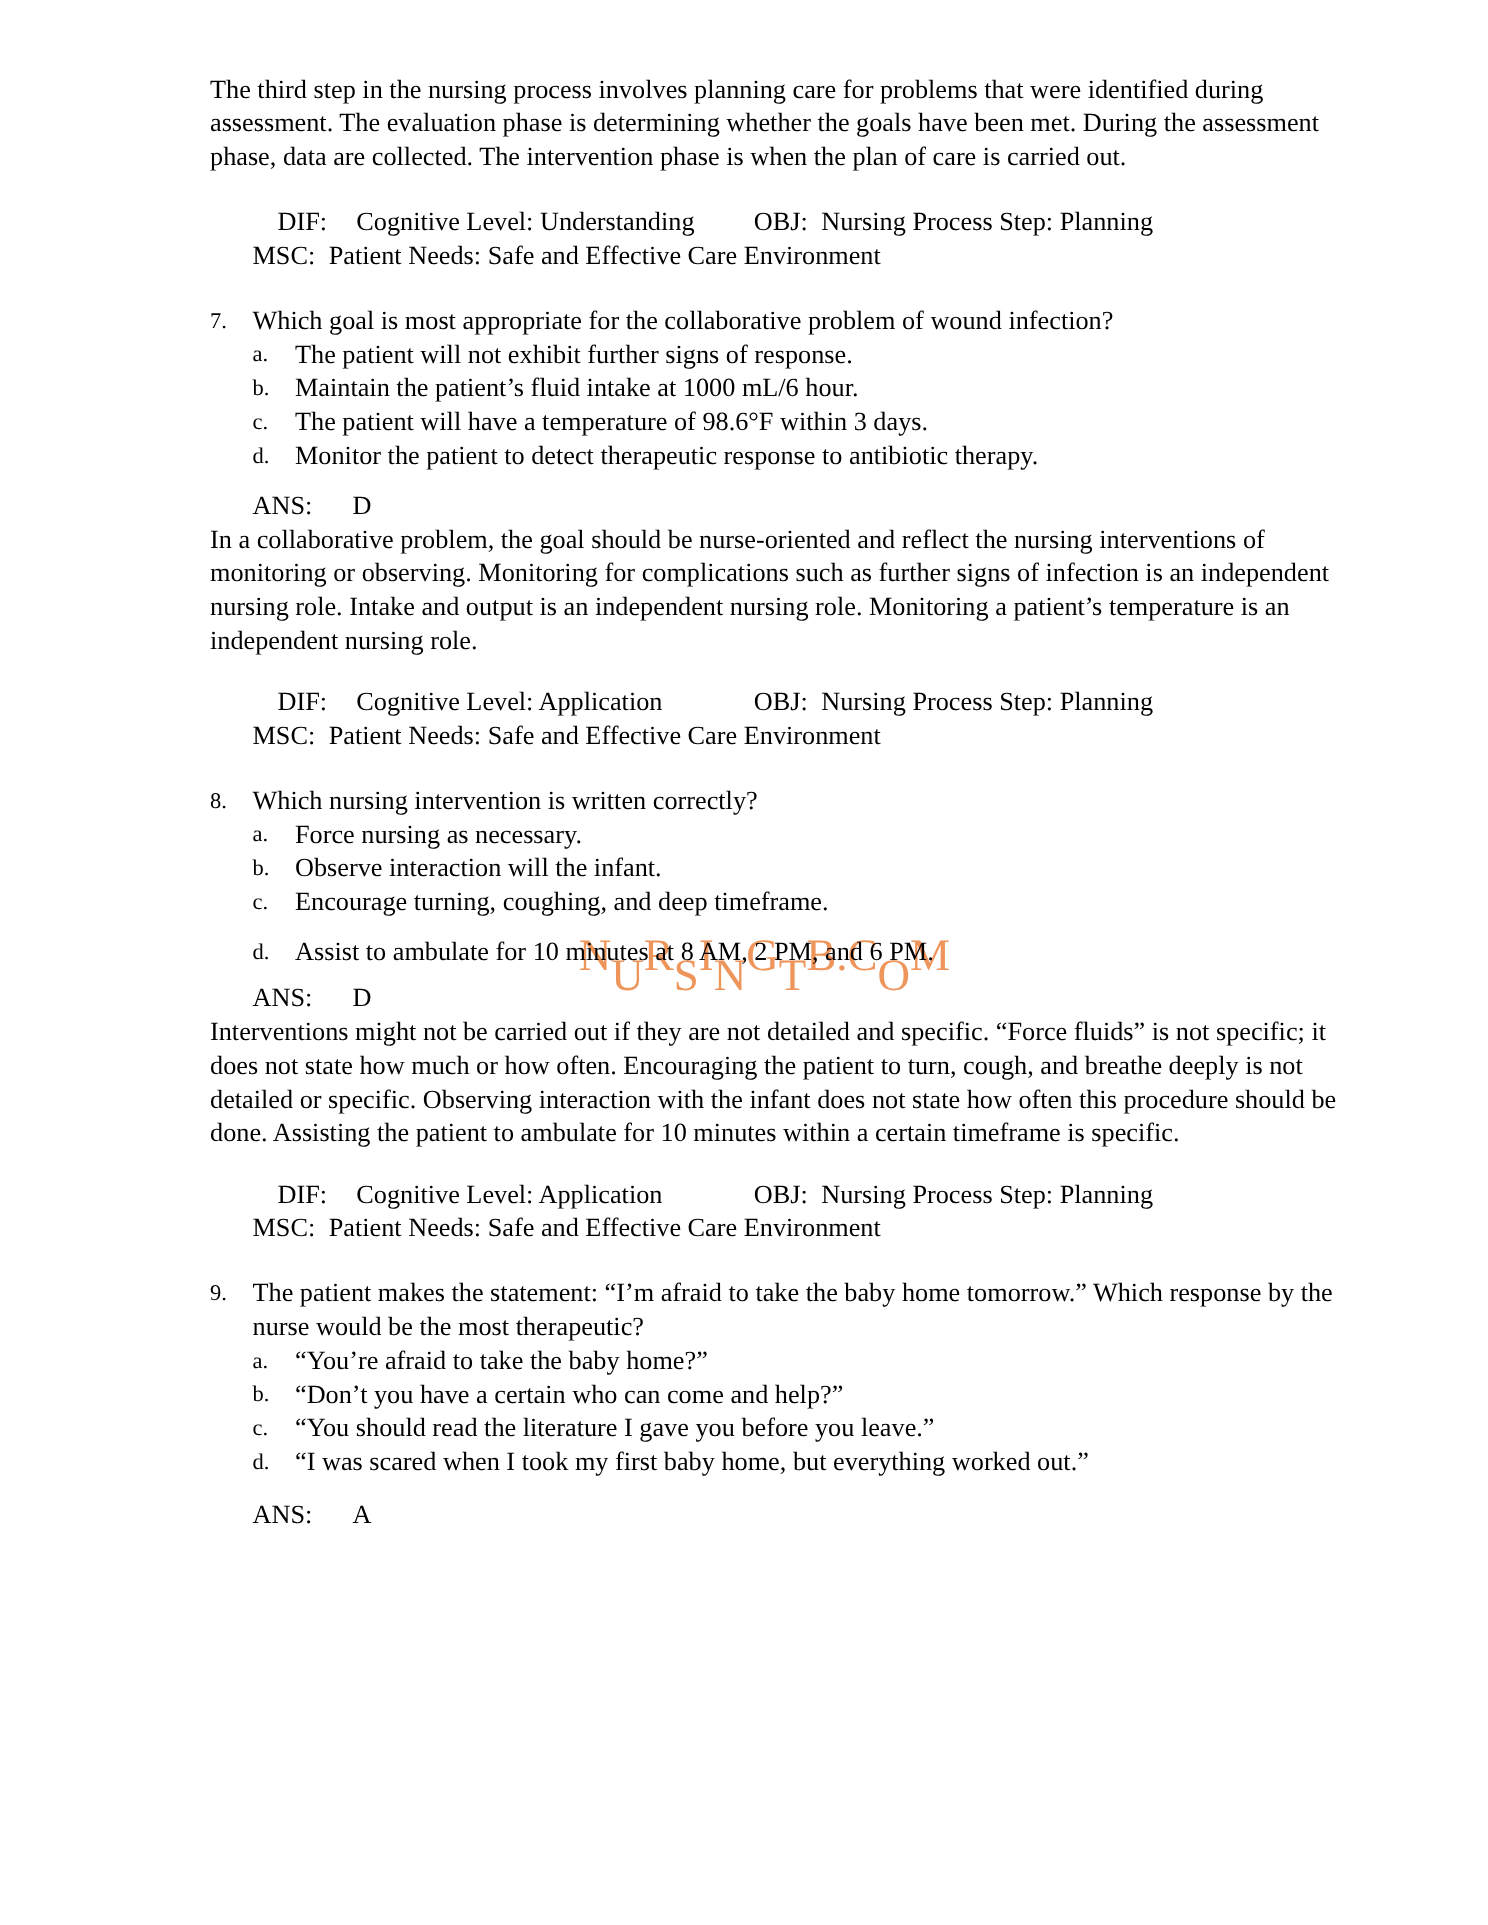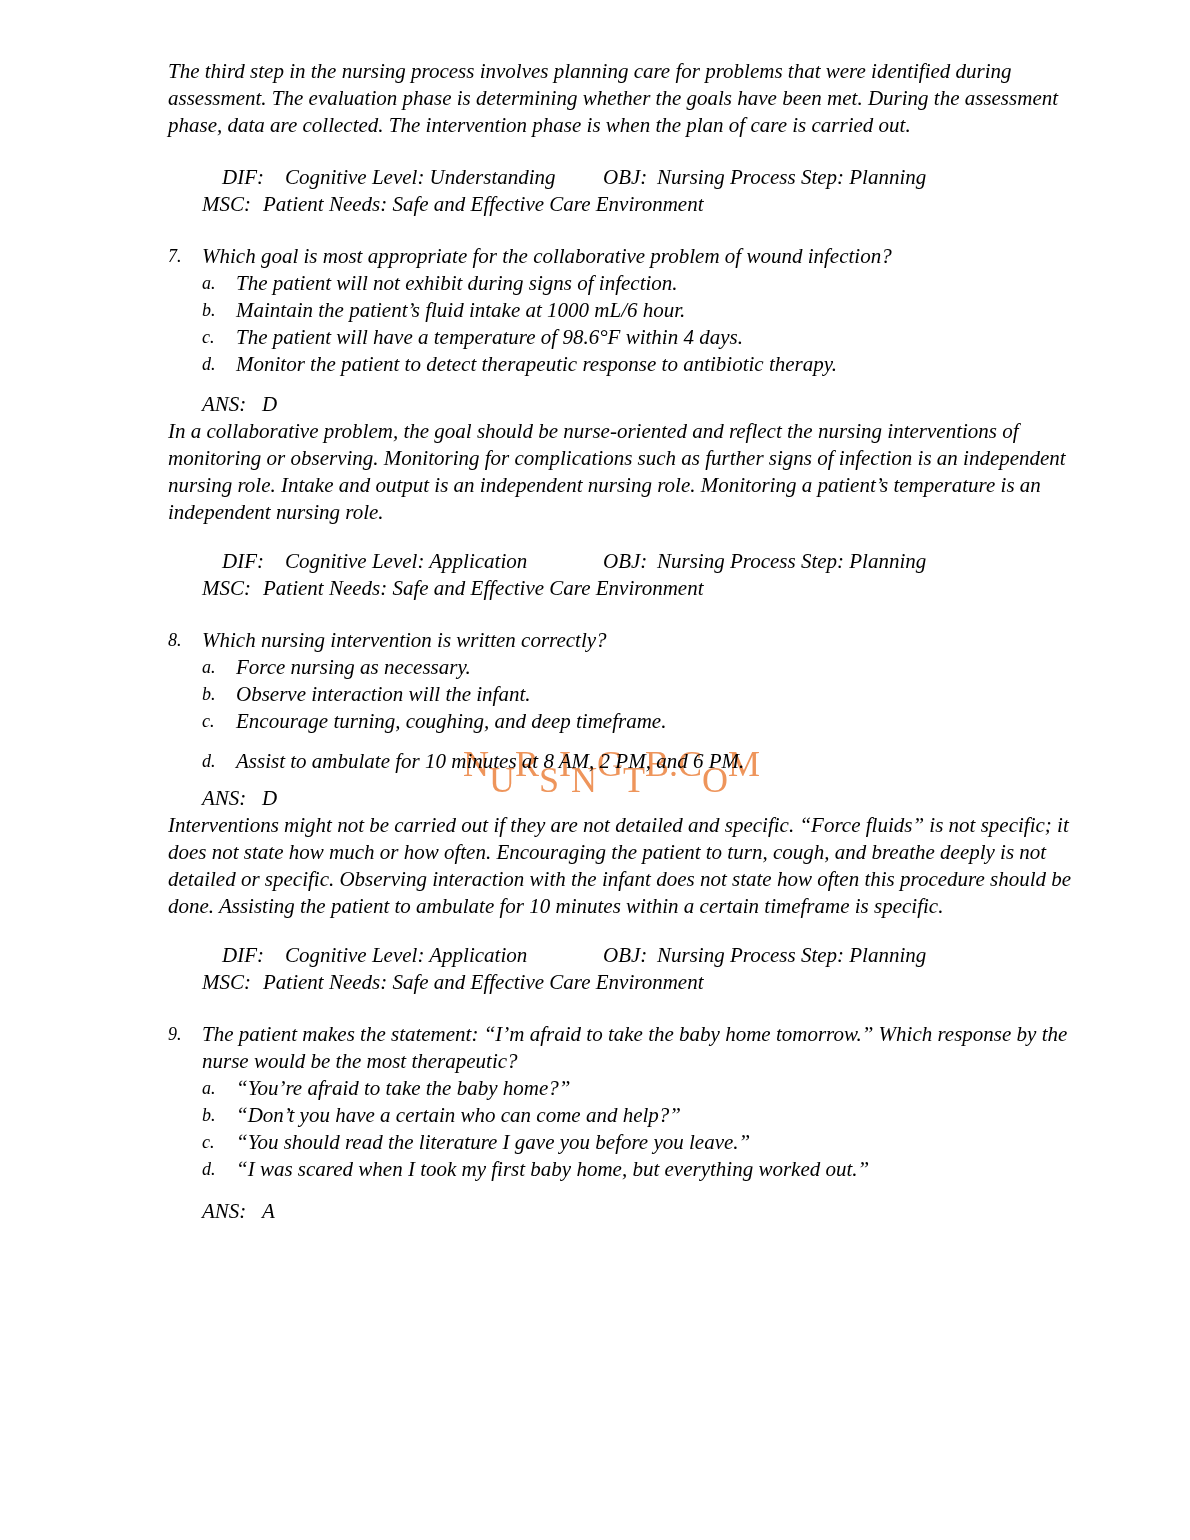--- a/index.html
+++ b/index.html
@@ -17,21 +17,20 @@
     font-size: 21px;
     line-height: 27px;
     color: #000000;
   }
   .doc {
     position: absolute;
     left: 168px;
     top: 58px;
     width: 912px;
     z-index: 1;
-    font-style: italic;
   }
   .indent { margin-left: 34px; }
   .para { margin: 0; }
   .marker {
     font-size: 18px;
     line-height: 27px;
   }
   .q-block { margin-top: 25px; }
   .q-header {
     display: grid;
@@ -39,20 +38,21 @@
   }
   .opt-row {
     display: grid;
     grid-template-columns: 34px 1fr;
   }
   .opt-gap { margin-top: 13px; }
   .answer-row {
     margin-top: 13px;
     display: grid;
     grid-template-columns: 60px 1fr;
+    gap: 20px;
   }
   .answer-tight { margin-top: 10px; }
   .meta-block { margin-top: 25px; }
   .meta-dif-row {
     display: grid;
     grid-template-columns: 63px 318px 54px 1fr;
     margin-left: 20px;
   }
   .meta-msc-row {
     display: grid;
@@ -98,29 +98,29 @@
     </div>
 
     <div class="q-block">
       <div class="q-header">
         <span class="marker">7.</span>
         <span>Which goal is most appropriate for the collaborative problem of wound infection?</span>
       </div>
       <div class="indent">
         <div class="opt-row">
           <span class="marker">a.</span>
-          <span>The patient will not exhibit during signs of infection.</span>
+          <span>The patient will not exhibit further signs of response.</span>
         </div>
         <div class="opt-row">
           <span class="marker">b.</span>
           <span>Maintain the patient’s fluid intake at 1000 mL/6 hour.</span>
         </div>
         <div class="opt-row">
           <span class="marker">c.</span>
-          <span>The patient will have a temperature of 98.6°F within 4 days.</span>
+          <span>The patient will have a temperature of 98.6°F within 3 days.</span>
         </div>
         <div class="opt-row">
           <span class="marker">d.</span>
           <span>Monitor the patient to detect therapeutic response to antibiotic therapy.</span>
         </div>
       </div>
       <div class="answer-row indent">
         <span>ANS:</span>
         <span>D</span>
       </div>

